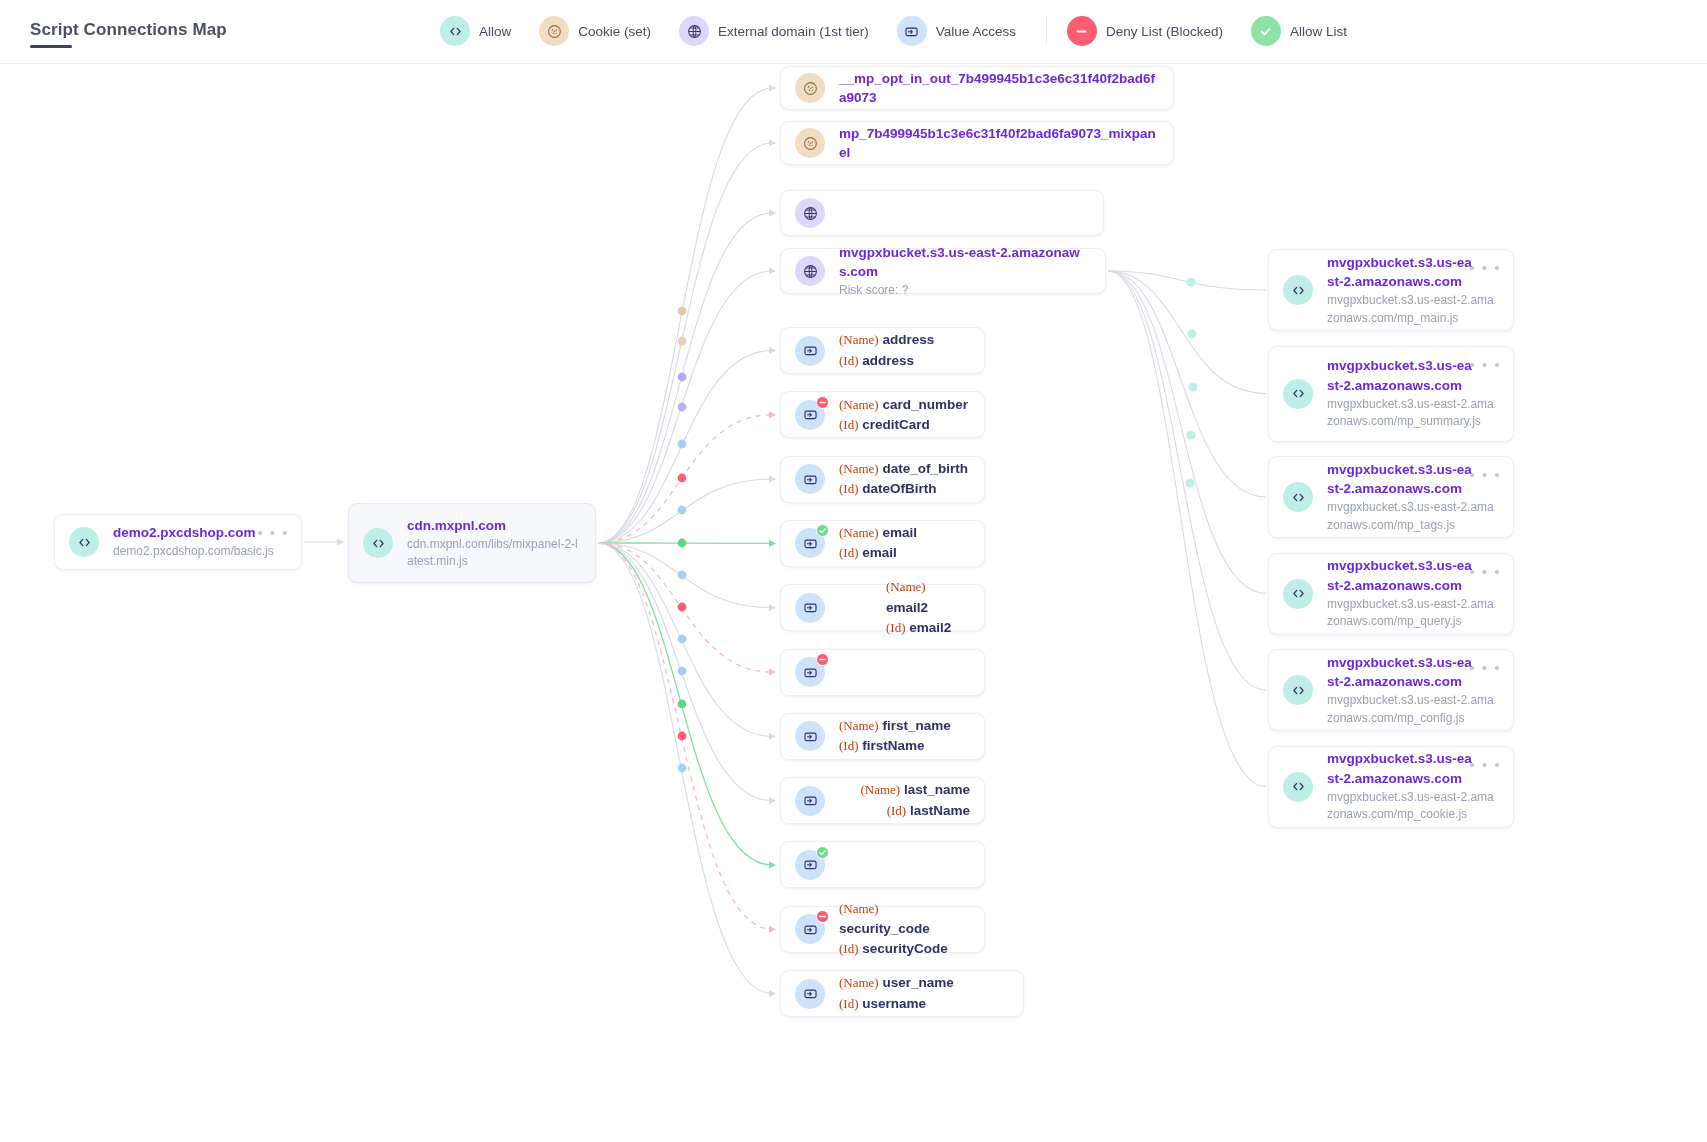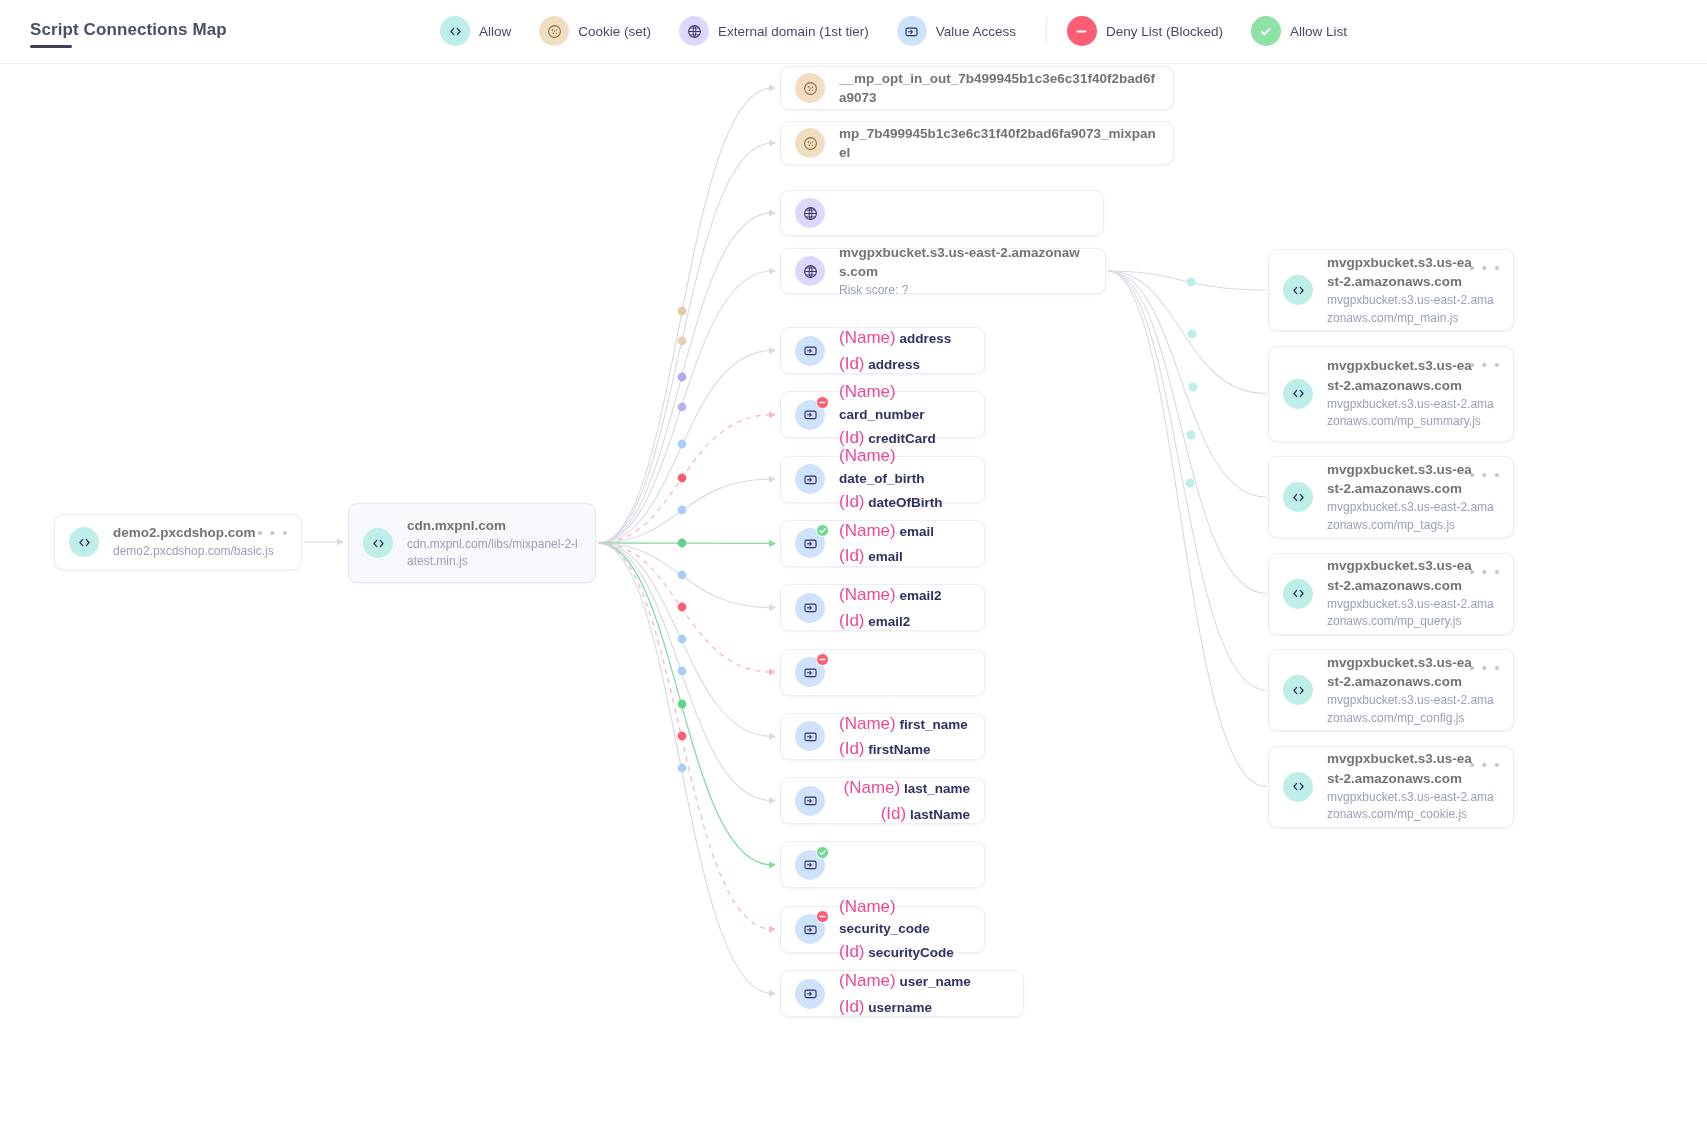--- a/index.html
+++ b/index.html
@@ -95,29 +95,29 @@
     position: absolute; right: -4px; top: -4px;
     width: 13px; height: 13px; border-radius: 50%;
     display: flex; align-items: center; justify-content: center;
     border: 1.6px solid #fff;
   }
   .badge-deny { background: #fb5d72; }
   .badge-allow { background: #6fd992; }
   .badge svg { display: block; }
   .node-body { min-width: 0; flex: 1 1 auto; }
   .n-title {
-    font-size: 13.5px; font-weight: 700; color: #737373;
+    font-size: 13.5px; font-weight: 700; color: #6d28d9;
     line-height: 1.42; word-break: break-all;
   }
   .n-sub {
     font-size: 12px; color: #9aa0b4; line-height: 1.45;
     word-break: break-all; margin-top: 1px;
   }
   .kv { font-size: 13.5px; line-height: 1.5; color: #2f3163; }
-  .kv .k { color: #ec4899; font-weight: 400; font-size: 17px; }
+  .kv .k { color: #c2410c; font-weight: 400; font-size: 13px; font-family: Liberation Serif, serif; }
   .kv .v { font-weight: 700; }
   .dots {
     position: absolute; right: 12px; top: 10px;
     color: #c3c8d6; font-size: 15px; letter-spacing: 1.5px;
     line-height: 1;
   }
 </style>
 </head>
 <body>
 
@@ -401,21 +401,21 @@
               <rect x="4.2" y="7.2" width="15.6" height="10.6" rx="2.2" stroke="#2f3163" stroke-width="1.6"></rect>
               <path d="M7.6 12.4h5.2M11 10.2l2.2 2.2-2.2 2.2" stroke="#2f3163" stroke-width="1.5" stroke-linecap="round" stroke-linejoin="round"></path>
             </svg>
           </div>
         </div>
         <div class="node-body">
           <div class="kv"><span class="k">(Name)</span> <span class="v">date_of_birth</span></div>
           <div class="kv"><span class="k">(Id)</span> <span class="v">dateOfBirth</span></div>
         </div>
       </div>
-      <div class="node" style="left: 780px; top: 520.2px; width: 205px; height: 47px;">
+      <div class="node" style="left: 780px; top: 520.2px; width: 205px; height: 47px; gap: 47px;">
         <div class="node-ico">
           <div class="bub bub-value" style="width: 30px; height: 30px;">
             <svg width="17" height="17" viewBox="0 0 24 24" fill="none">
               <rect x="4.2" y="7.2" width="15.6" height="10.6" rx="2.2" stroke="#2f3163" stroke-width="1.6"></rect>
               <path d="M7.6 12.4h5.2M11 10.2l2.2 2.2-2.2 2.2" stroke="#2f3163" stroke-width="1.5" stroke-linecap="round" stroke-linejoin="round"></path>
             </svg>
           </div>
         </div>
         <div class="node-body">
           <div class="kv"><span class="k">(Name)</span> <span class="v">email2</span></div>

